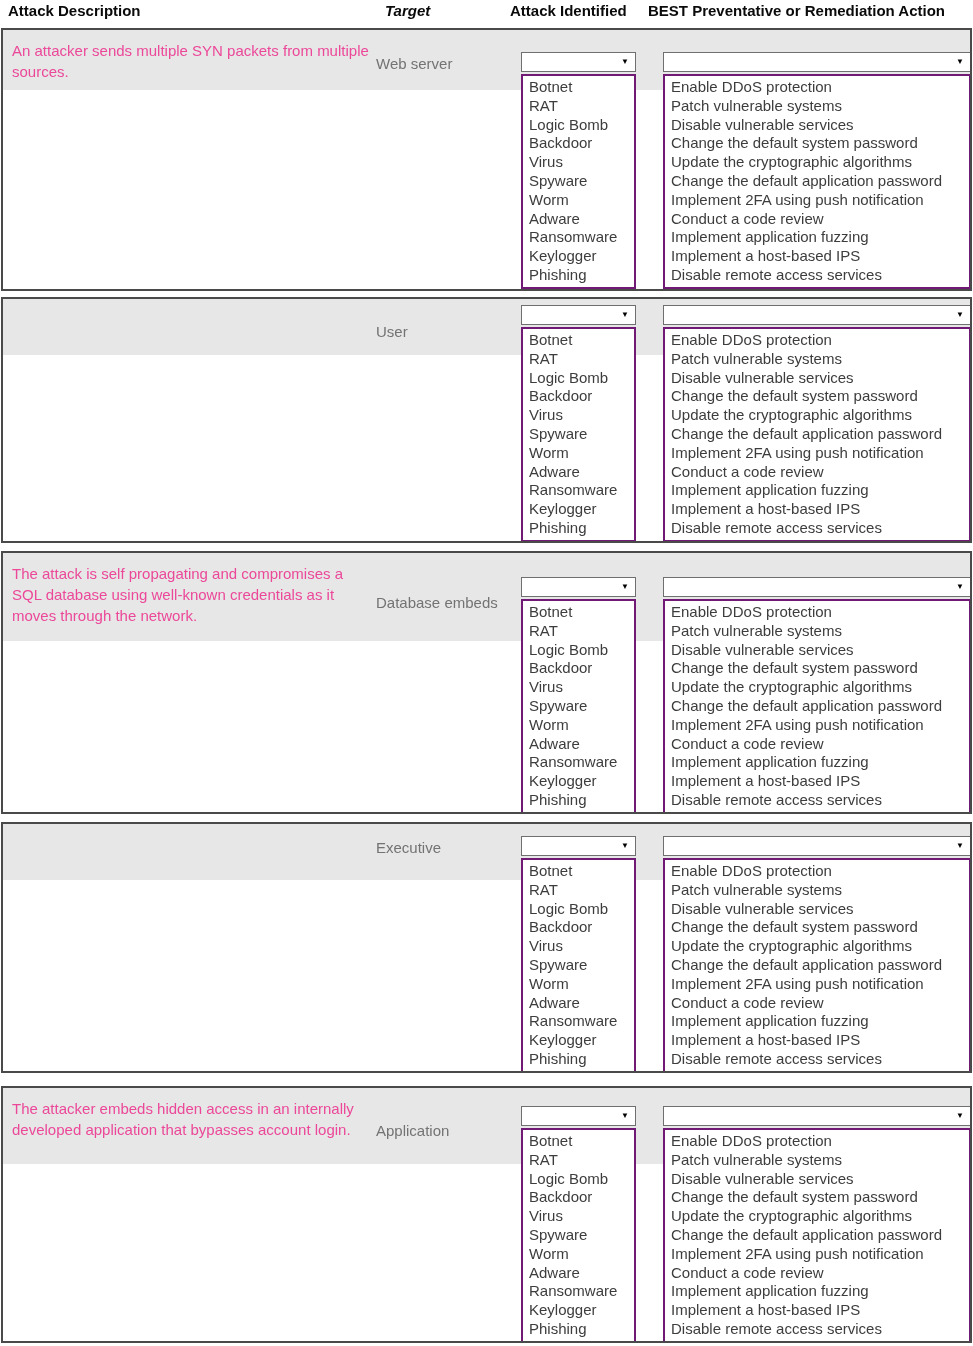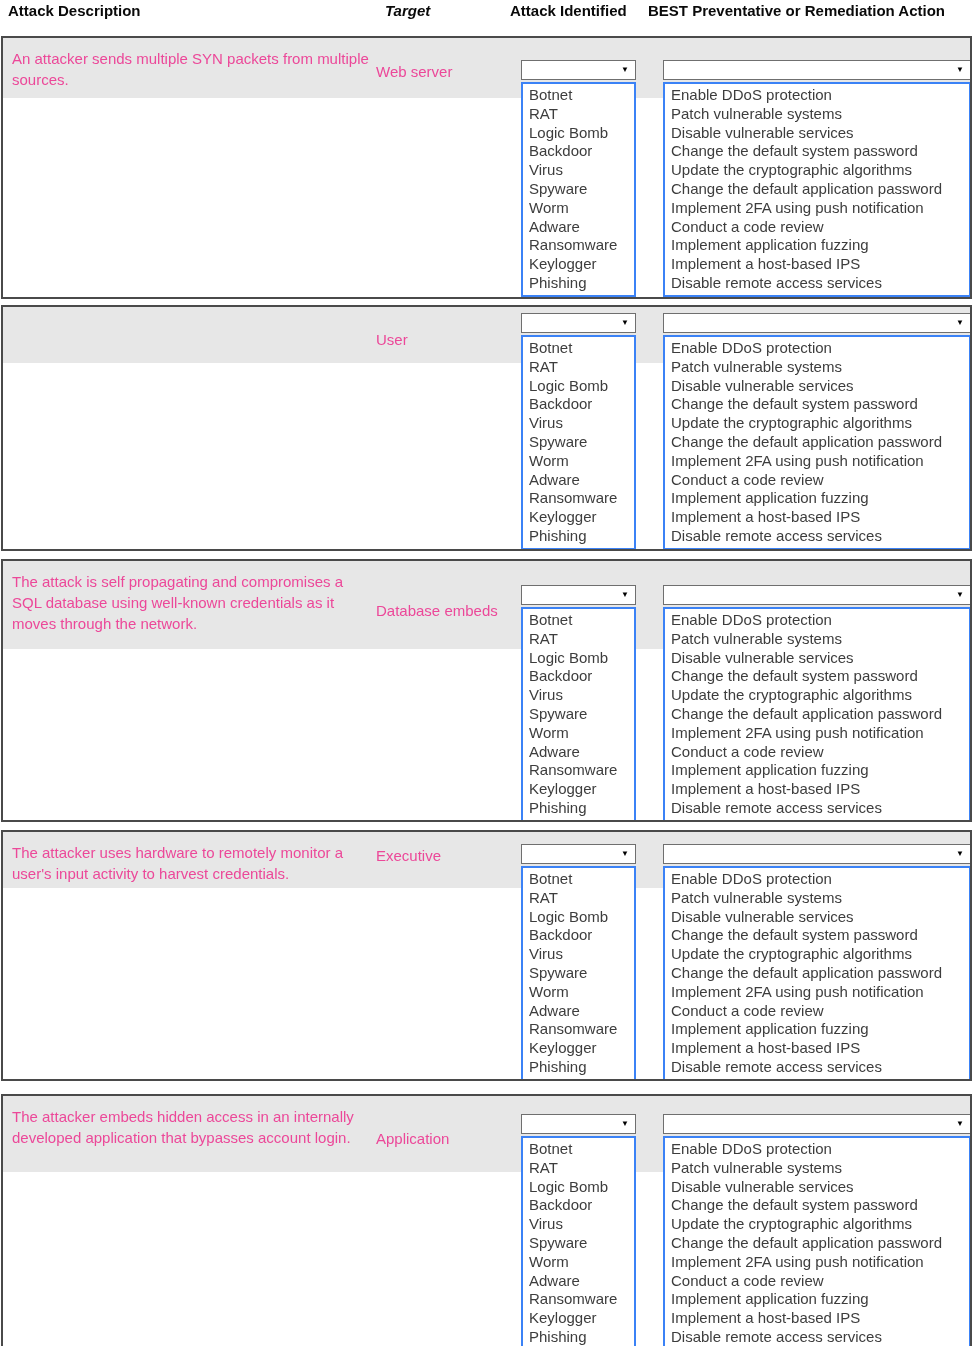--- a/index.html
+++ b/index.html
@@ -5,21 +5,21 @@
   * { margin:0; padding:0; box-sizing:border-box; }
   html,body { background:#ffffff; }
   body {
     width:973px; height:1346px; overflow:hidden;
     font-family:"Liberation Sans","DejaVu Sans",sans-serif;
     color:#3d3d3d;
   }
   .page { position:relative; width:973px; }
 
   
-  .hdr { position:relative; height:36px; }
+  .hdr { position:relative; height:28px; }
   .hdr span {
     position:absolute; top:2px;
     font-size:15px; font-weight:bold; color:#0a0a0a; white-space:nowrap;
   }
   .h1 { left:8px; }
   .h2 { left:385px;font-style:italic; }
   .h3 { left:510px; }
   .h4 { left:648px; }
 
   
@@ -30,41 +30,41 @@
   .band {
     position:absolute; top:0; left:0; right:0;
     background:#e7e7e7;
   }
   .desc {
     position:absolute; left:9px; top:10px; width:358px;
     font-size:15px; line-height:21px; color:#ec4899;
   }
   .target {
     position:absolute; left:373px;
-    font-size:15px; color:#ec4899; white-space:nowrap;
+    font-size:15px; color:#737373; white-space:nowrap;
   }
   .col { position:absolute; }
   .col.attack { left:518px; width:115px; }
   .col.action { left:660px; width:308px; }
 
   .select {
     position:relative; height:20px; width:100%;
     background:#ffffff; border:1px solid #6f6f6f;
   }
   .select .sel-val {
     display:block; padding:2px 18px 0 4px; font-size:12px;
     white-space:nowrap; overflow:hidden;
   }
   .select .arrow {
     position:absolute; right:6px; top:50%; transform:translateY(-50%);
     font-size:8px; color:#000000; line-height:1;
   }
   .list {
     margin-top:2px; width:100%;
-    background:#ffffff; border:2px solid #3b82f6;
+    background:#ffffff; border:2px solid #701a75;
     padding:2px 2px 2px 6px;
   }
   .list .opt {
     font-size:15px; line-height:18.8px; color:#3d3d3d;
     white-space:nowrap; overflow:hidden;
   }
 </style>
 </head>
 <body>
 
@@ -203,21 +203,20 @@
           <div class="opt">Conduct a code review</div>
           <div class="opt">Implement application fuzzing</div>
           <div class="opt">Implement a host-based IPS</div>
           <div class="opt">Disable remote access services</div>
         </div>
     </div>
   </section>
 
   <section class="row" style="height:251px; margin-bottom:13px;">
     <div class="band" style="height:56px;"></div>
-    <div class="desc">The attacker uses hardware to remotely monitor a user's input activity to harvest credentials.</div>
     <div class="target" style="top:15px;">Executive</div>
     <div class="col attack" style="top:12px;">
       <div class="select">
         <span class="sel-val"></span>
         <span class="arrow">▼</span>
       </div>
       <div class="list">
           <div class="opt">Botnet</div>
           <div class="opt">RAT</div>
           <div class="opt">Logic Bomb</div>

